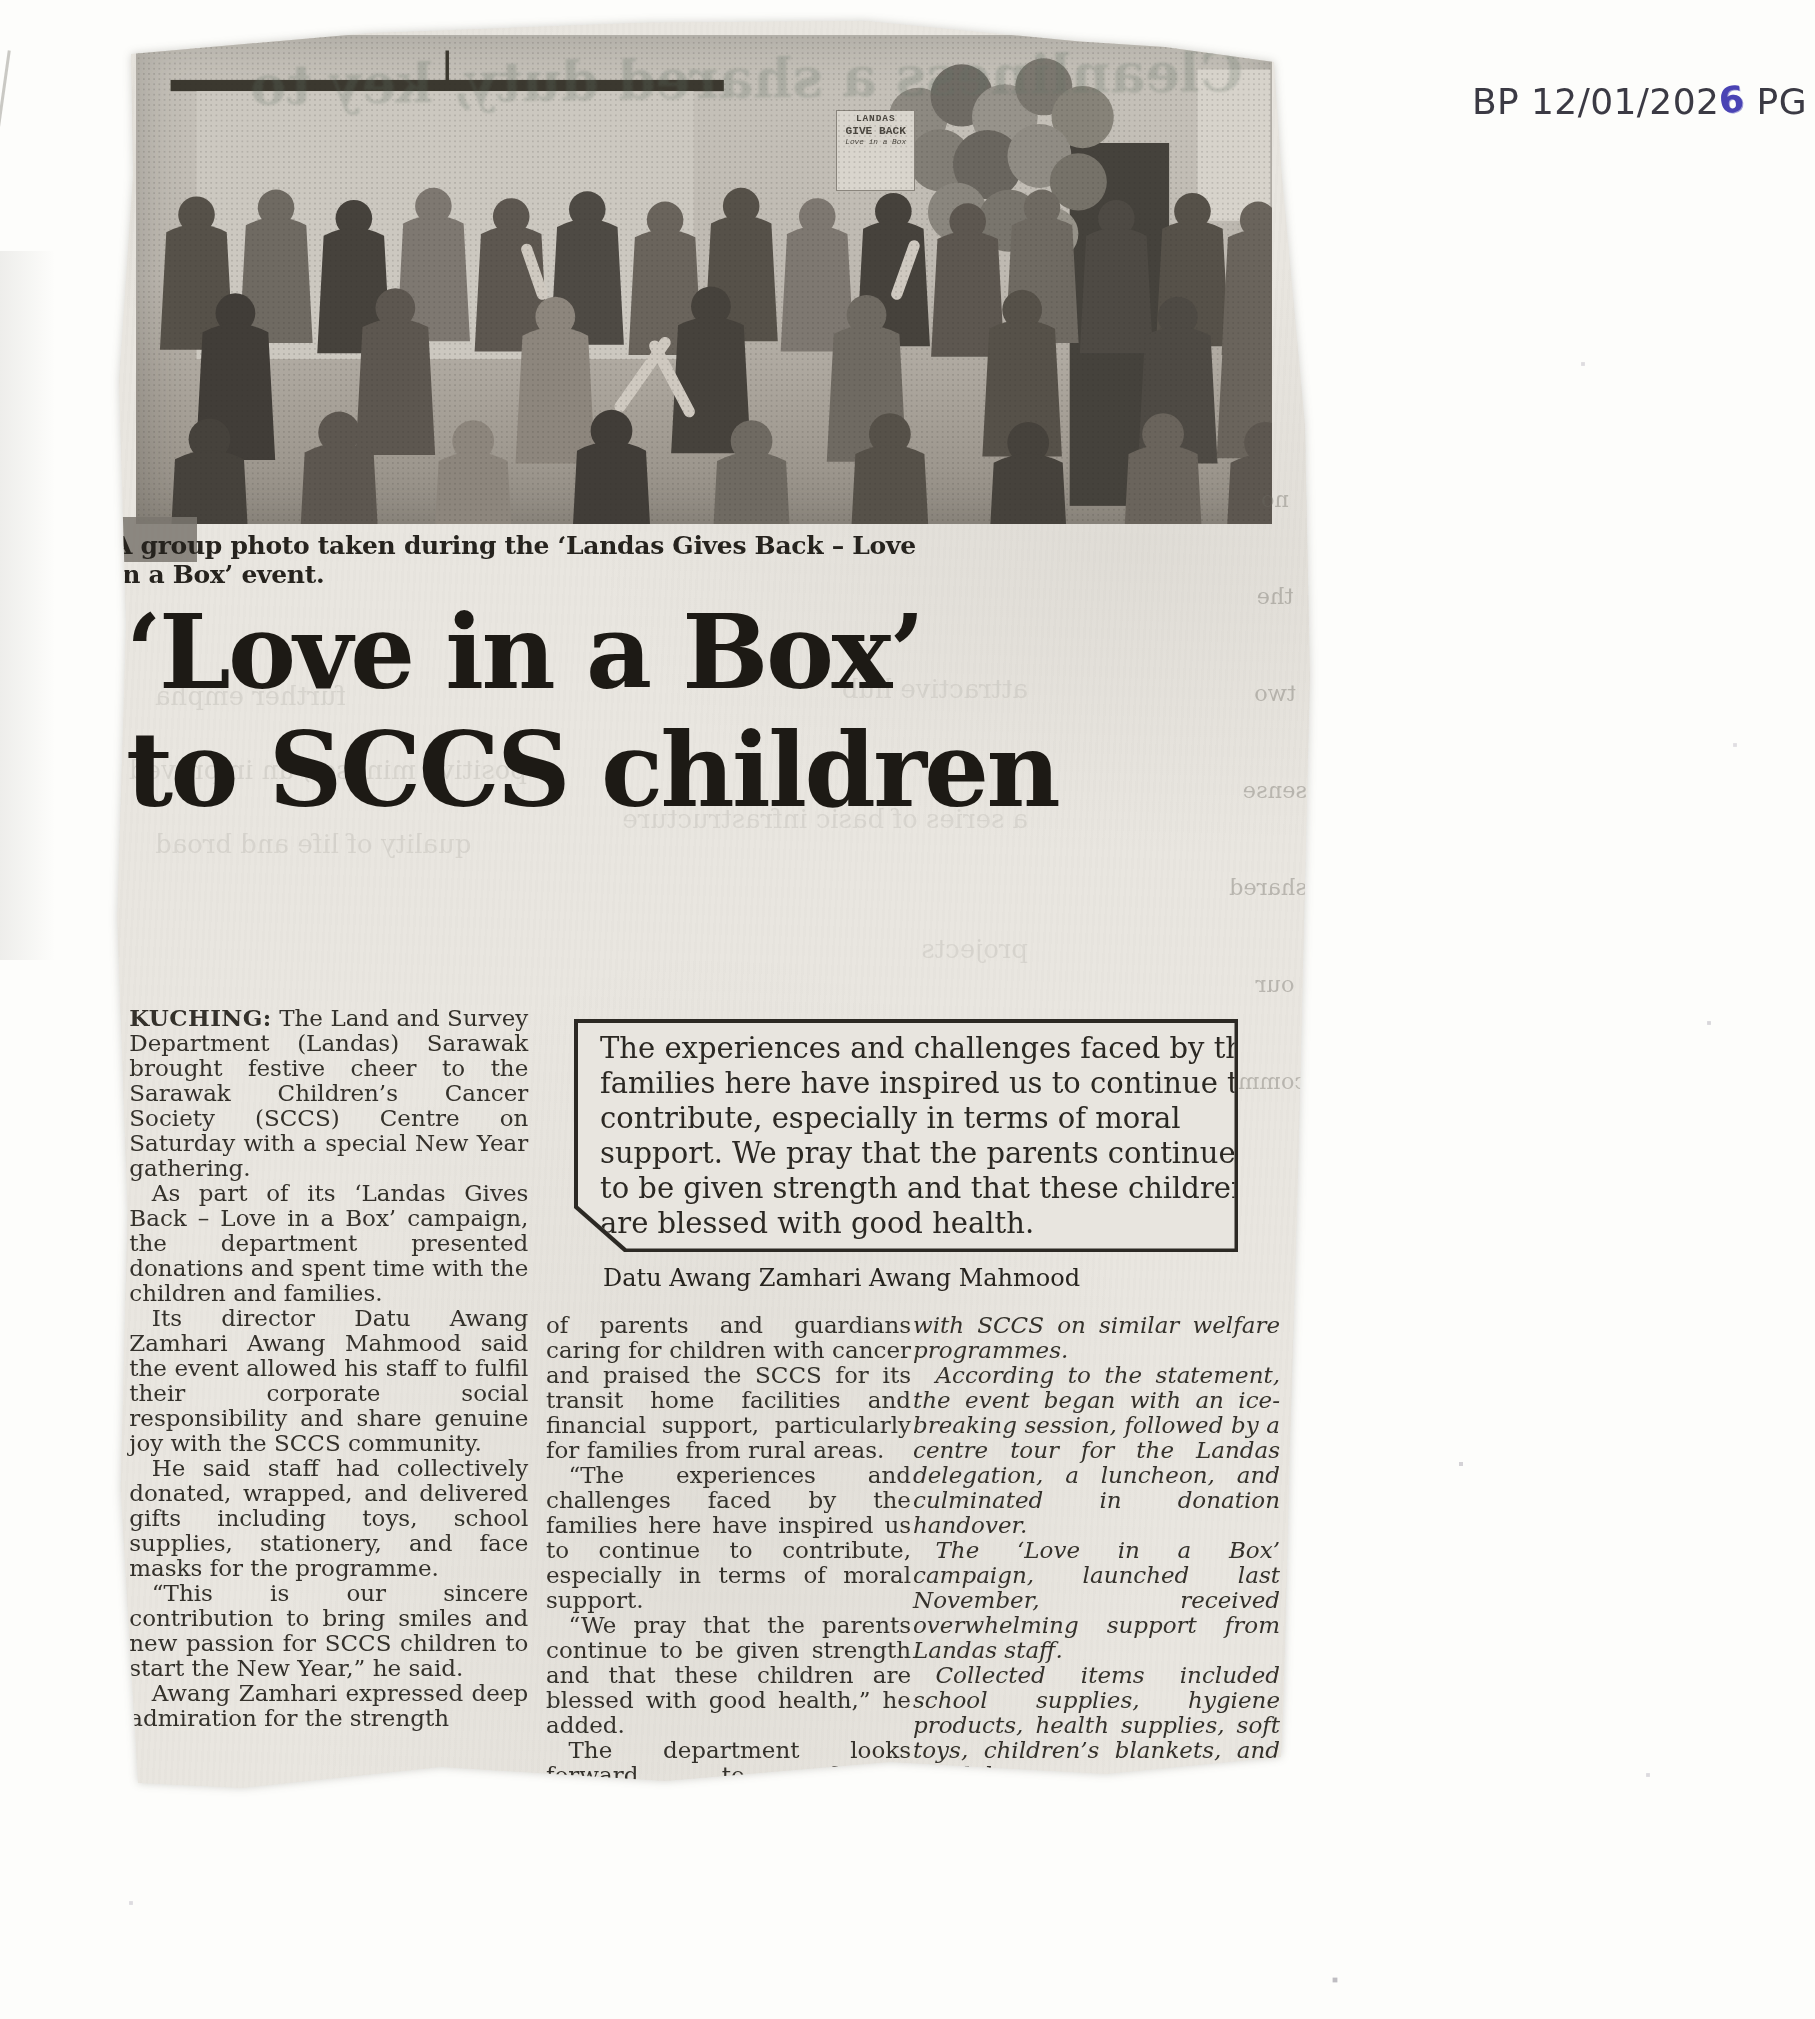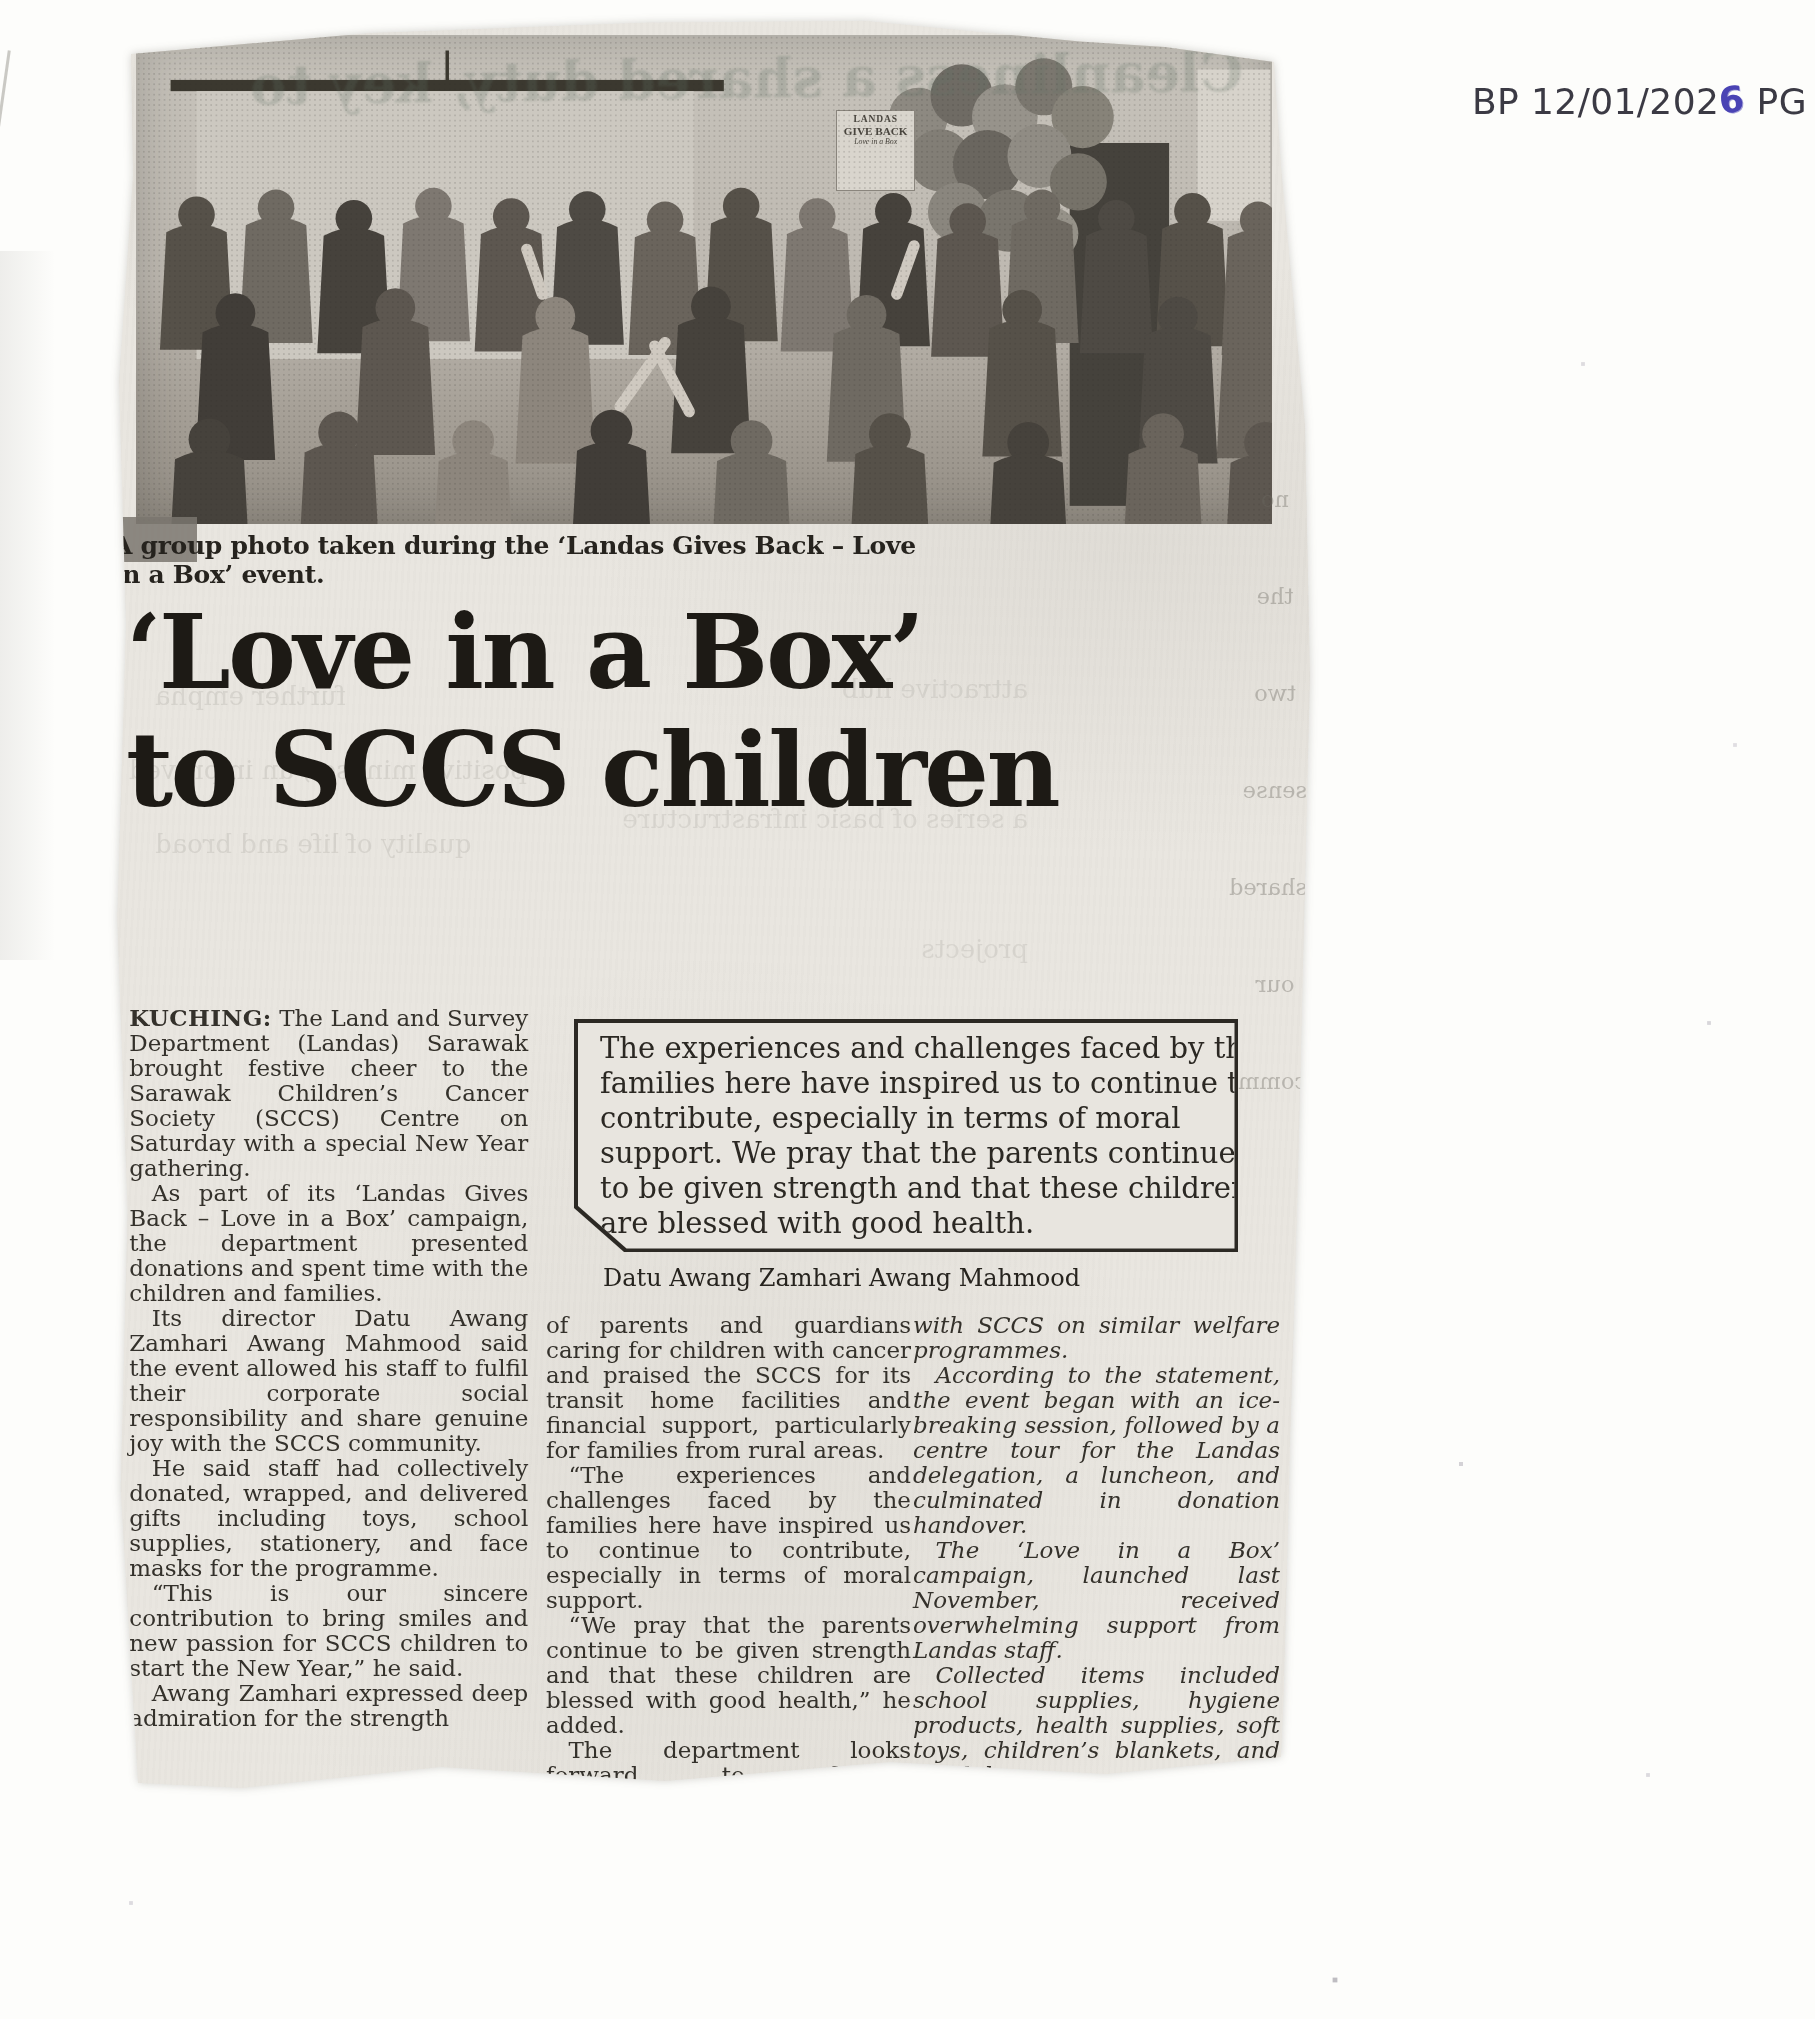--- a/index.html
+++ b/index.html
@@ -45,21 +45,21 @@
   .halftone{position:absolute;inset:0;
     background-image:radial-gradient(rgba(45,43,40,.28) 0.9px, transparent 1.3px);
     background-size:5.2px 5.2px;opacity:.55;pointer-events:none;}
   .photo-ghost{position:absolute;left:35px;top:12px;width:1072px;
     font-family:"DejaVu Serif",serif;font-weight:bold;font-size:54px;
     color:rgba(98,112,100,.24);transform:scaleX(-1) rotate(.8deg);
     filter:blur(0.9px);white-space:nowrap;pointer-events:none;}
   .poster{position:absolute;left:700px;top:75px;width:74px;height:74px;
     background:#d9d5cd;border:1.7px solid #8a857d;padding:3.5px 1.7px 1.7px;
     text-align:center;color:#4a463f;line-height:1.15;
-    font-family:Liberation Serif, serif;}
+    font-family:Liberation Mono, monospace;}
   .poster .p1{font-size:9.5px;font-weight:bold;letter-spacing:0.9px;}
   .poster .p2{font-size:11.2px;font-weight:bold;}
   .poster .p3{font-size:7.8px;font-style:italic;}
   .photo-smudge{position:absolute;left:8.6px;top:498px;width:76px;height:45px;
     background:#7a766f;opacity:.85;}
   
   .caption{position:absolute;left:1px;top:512px;width:830px;
     font-size:25px;font-weight:bold;color:#26231e;letter-spacing:-0.3px;}
   
   .headline{position:absolute;left:14px;top:574px;width:1155px;

